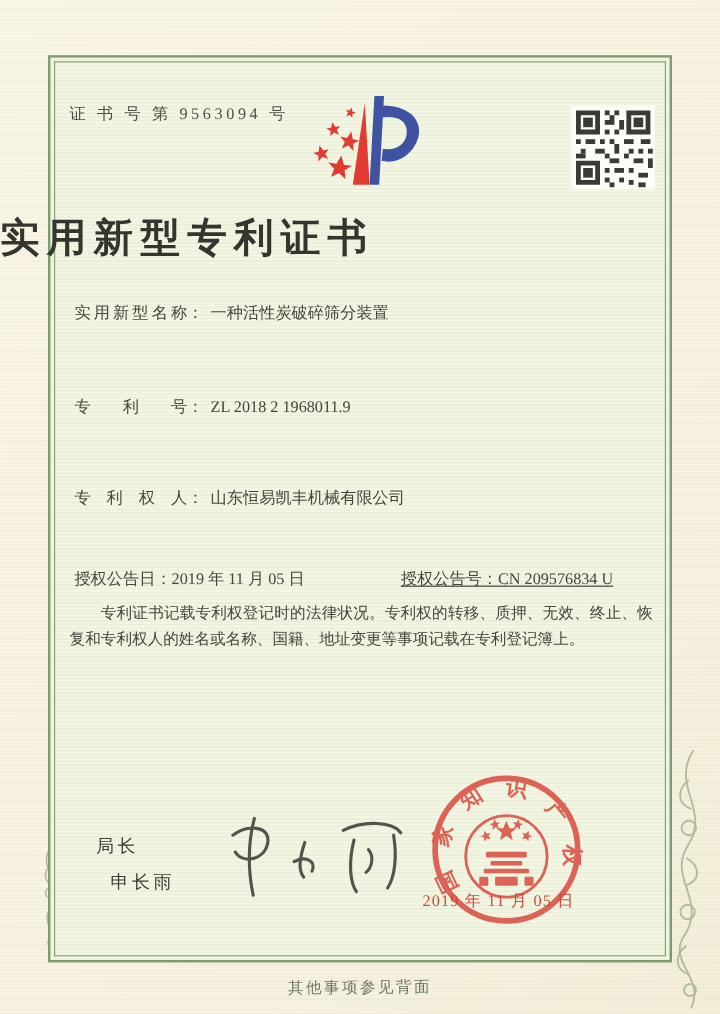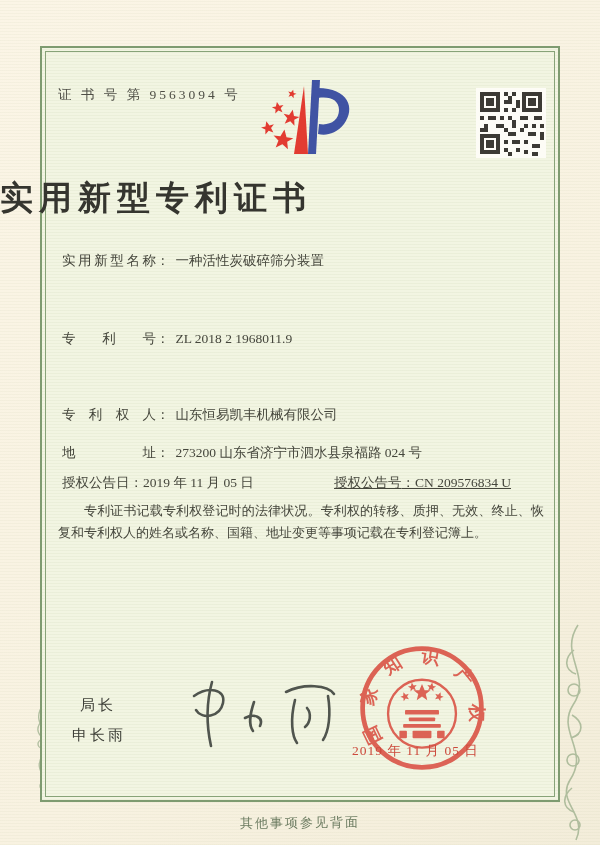--- a/index.html
+++ b/index.html
@@ -40,21 +40,21 @@
   .f-label{display:inline-block;width:94px;text-align:justify;text-align-last:justify;}
   .f-colon{display:inline-block;margin-right:6px;}
   .grant-row{position:absolute;left:62px;top:446px;font-size:13.5px;color:#45463c;white-space:nowrap;width:490px;margin-top:28px;}
   .grant-no{position:absolute;left:272px;top:0;text-decoration:underline;}
   .paras{
     position:absolute;left:58px;top:500px;width:486px;
     font-size:13px;line-height:21.5px;color:#45463c;text-align:justify;
   }
   .paras p{margin:0;text-indent:2em;}
   .sig-title{position:absolute;left:80px;top:696px;font-size:15px;letter-spacing:3px;color:#3c3e36;}
-  .sig-name{position:absolute;left:72px;top:726px;font-size:15px;letter-spacing:3px;color:#3c3e36;text-align:center;}
+  .sig-name{position:absolute;left:92px;top:726px;font-size:15px;letter-spacing:3px;color:#3c3e36;text-align:center;}
   .signature{position:absolute;left:182px;top:676px;}
   .seal{position:absolute;left:356px;top:642px;}
   .seal-date{
     position:absolute;left:352px;top:742px;width:150px;
     font-size:13.5px;letter-spacing:1px;color:#cc4a3c;text-align:left;
   }
   .page-info{
     position:absolute;left:0;top:775px;width:600px;text-align:center;
     font-size:12px;letter-spacing:2px;color:#4e4e46;
   }
@@ -164,23 +164,20 @@
 
   <div class="field-row" style="top:252px">
     <span class="f-label">实用新型名称</span><span class="f-colon">：</span><span>一种活性炭破碎筛分装置</span>
   </div>
   <div class="field-row" style="top:330px">
     <span class="f-label">专利号</span><span class="f-colon">：</span><span>ZL 2018 2 1968011.9</span>
   </div>
   <div class="field-row" style="top:406px">
     <span class="f-label">专利权人</span><span class="f-colon">：</span><span>山东恒易凯丰机械有限公司</span>
   </div>
-  <div class="field-row" style="top:444px">
-    <span class="f-label">地址</span><span class="f-colon">：</span><span>273200 山东省济宁市泗水县泉福路 024 号</span>
-  </div>
 
   <div class="grant-row">
     <span>授权公告日</span><span>：</span><span>2019 年 11 月 05 日</span>
     <span class="grant-no">
       <span>授权公告号</span><span>：</span><span>CN 209576834 U</span>
     </span>
   </div>
 
   <div class="paras">
     <p>专利证书记载专利权登记时的法律状况。专利权的转移、质押、无效、终止、恢复和专利权人的姓名或名称、国籍、地址变更等事项记载在专利登记簿上。</p>

